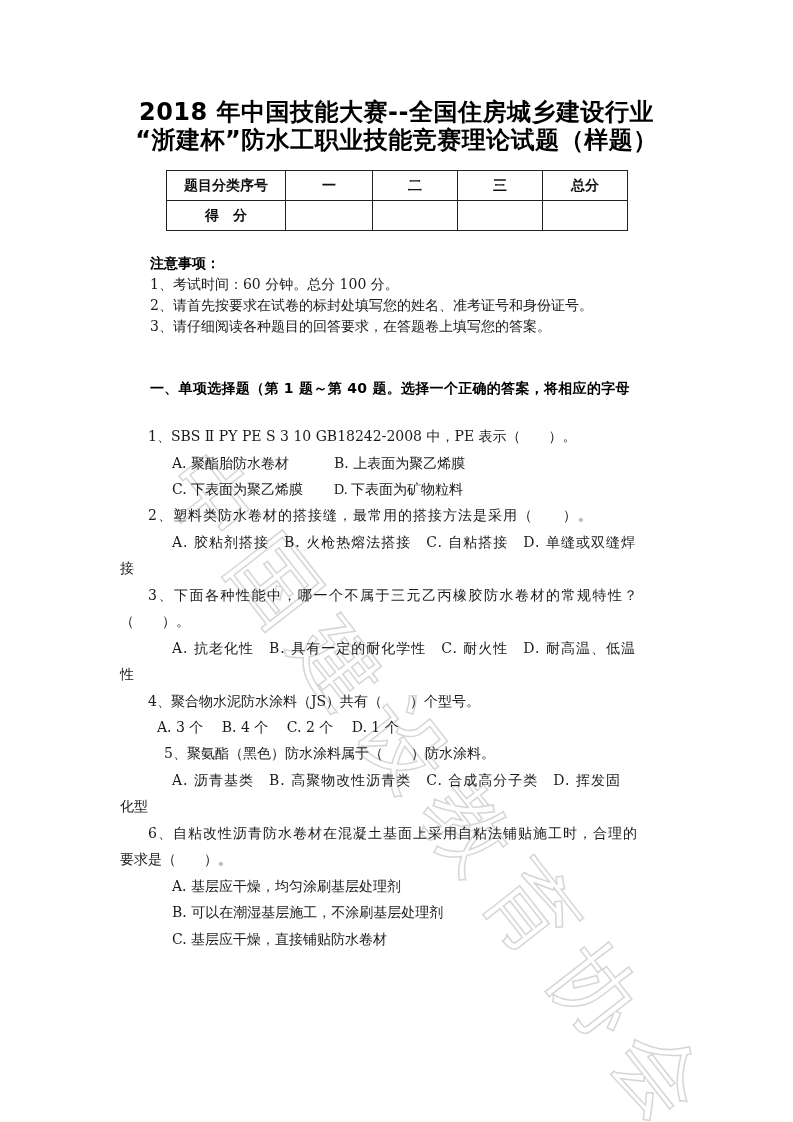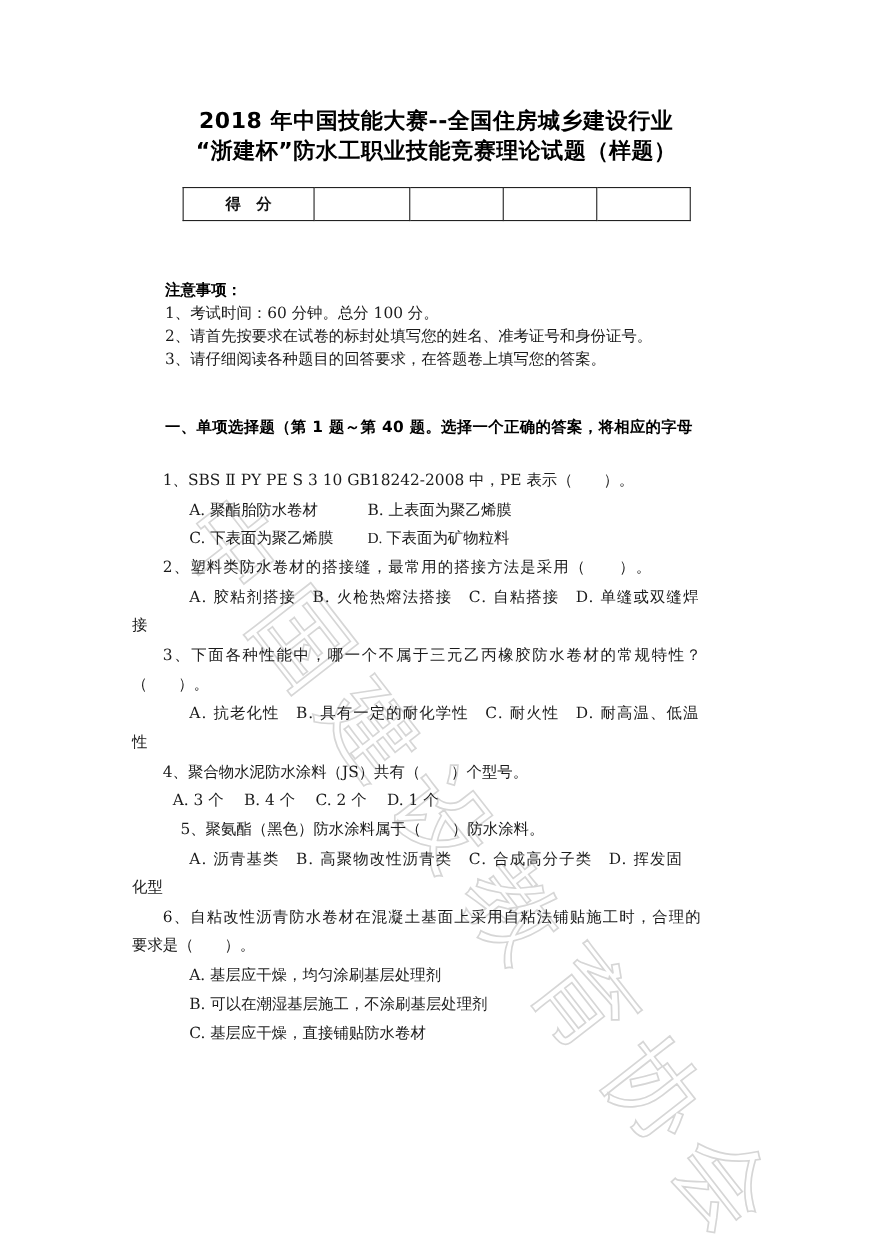--- a/index.html
+++ b/index.html
@@ -1,21 +1,21 @@
 <!DOCTYPE html>
 <html><head>
 <meta charset="utf-8">
 <style>
   html, body { margin: 0; padding: 0; background: #ffffff; }
   body { width: 793px; height: 1122px; position: relative; overflow: hidden;
          font-family: "DejaVu Serif", "Liberation Serif", serif; color: #111; }
   .page { position: absolute; left: 0; top: 0; width: 793px; height: 1122px; }
   .title { position: absolute; left: 0; width: 793px; text-align: center;
            font-family: "DejaVu Sans", "Liberation Sans", sans-serif; font-weight: bold;
-           font-size: 20px; letter-spacing: 0.5px; color: #000; }
+           font-size: 24px; letter-spacing: 0.5px; color: #000; }
   .t1 { top: 96px; }
   .t2 { top: 124px; }
 
   table.score { position: absolute; left: 166px; top: 170px; border-collapse: collapse;
                 font-family: "DejaVu Sans", "Liberation Sans", sans-serif; font-size: 14px; }
   table.score td { border: 1px solid #222; height: 29px; text-align: center; padding: 0; font-weight: bold; }
   table.score td.c0 { width: 118px; }
   table.score td.c1 { width: 86px; }
   table.score td.c2 { width: 84px; }
   table.score td.c3 { width: 84px; }
@@ -35,20 +35,27 @@
 
 <div class="page">
 
   <div class="watermark">中国建设教育协会</div>
 
   <div class="title t1">2018 年中国技能大赛--全国住房城乡建设行业</div>
   <div class="title t2">“浙建杯”防水工职业技能竞赛理论试题（样题）</div>
 
   <table class="score">
     <tbody>
+        <tr>
+      <td class="c0">题目分类序号</td>
+      <td class="c1">一</td>
+      <td class="c2">二</td>
+      <td class="c3">三</td>
+      <td class="c4">总分</td>
+    </tr>
     <tr>
       <td class="c0">得　分</td>
       <td class="c1"></td>
       <td class="c2"></td>
       <td class="c3"></td>
       <td class="c4"></td>
     </tr>
   </tbody>
     </table>
 

